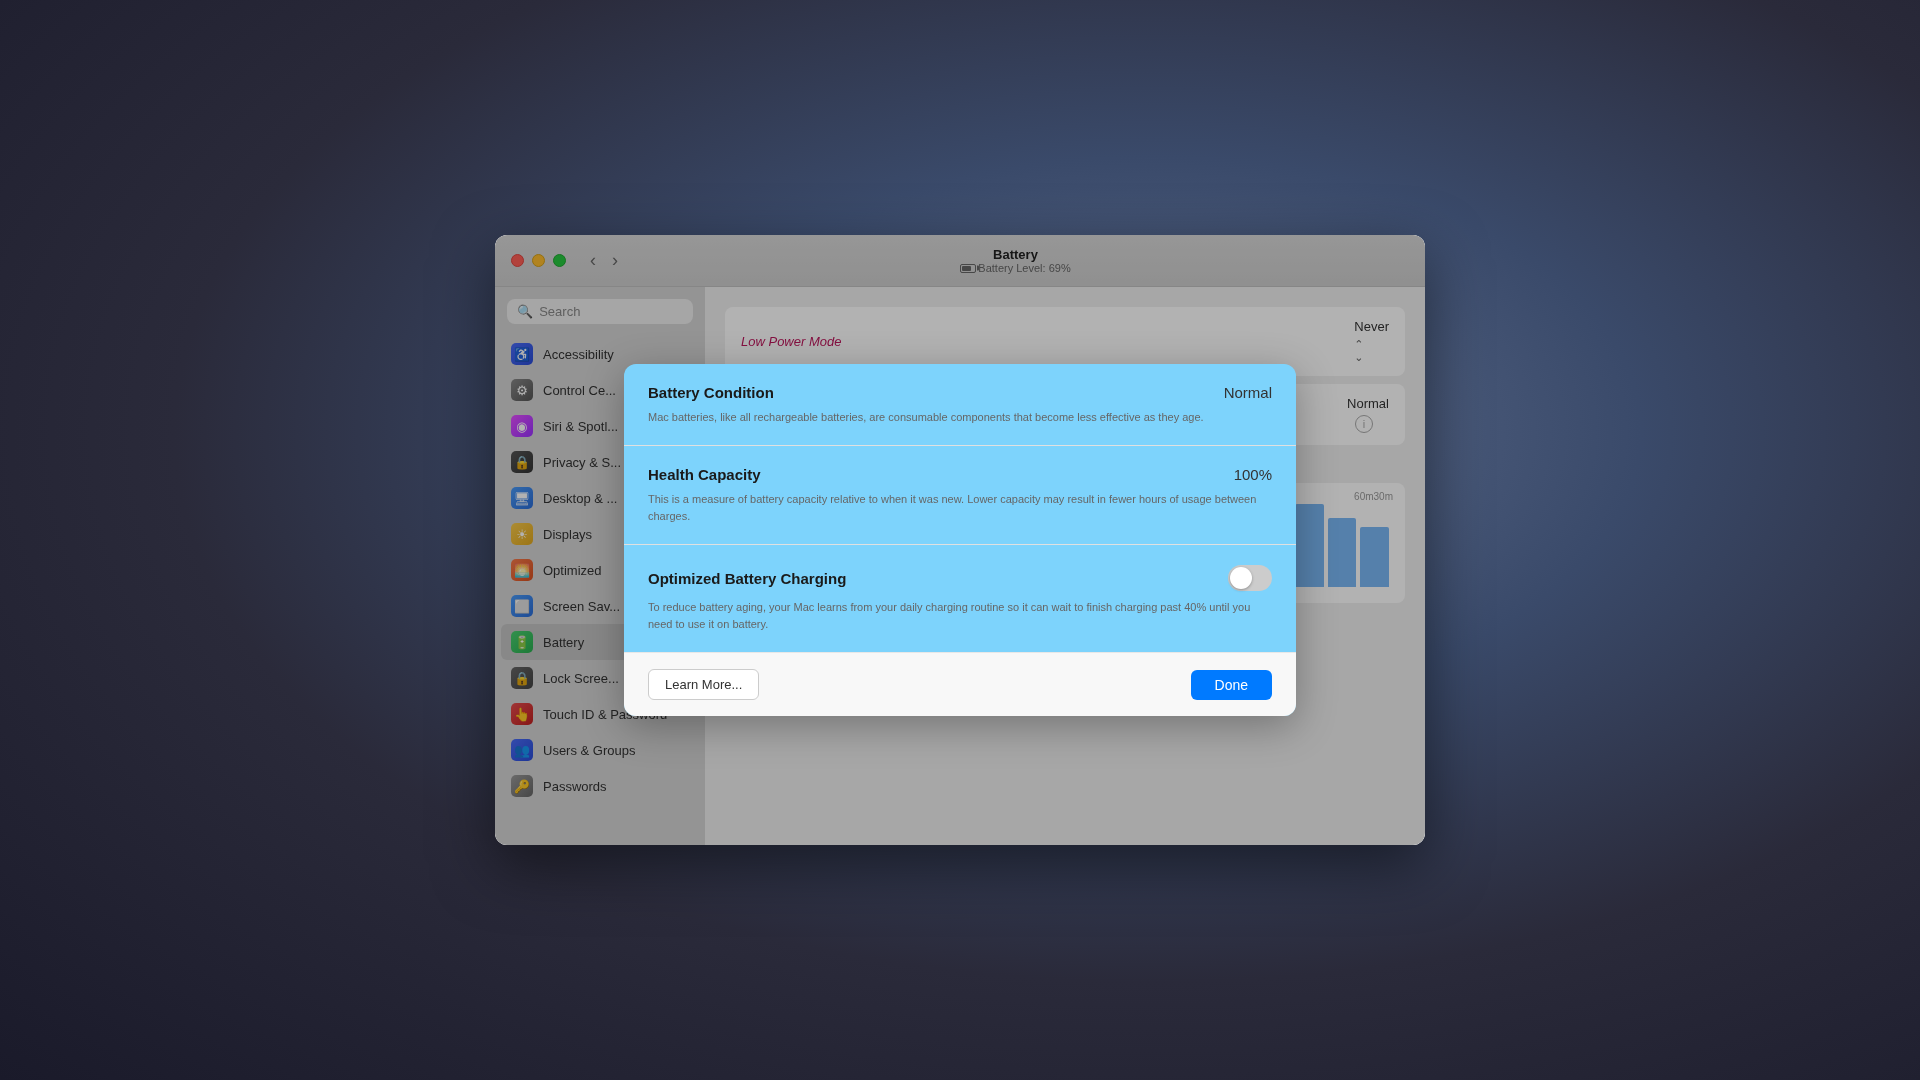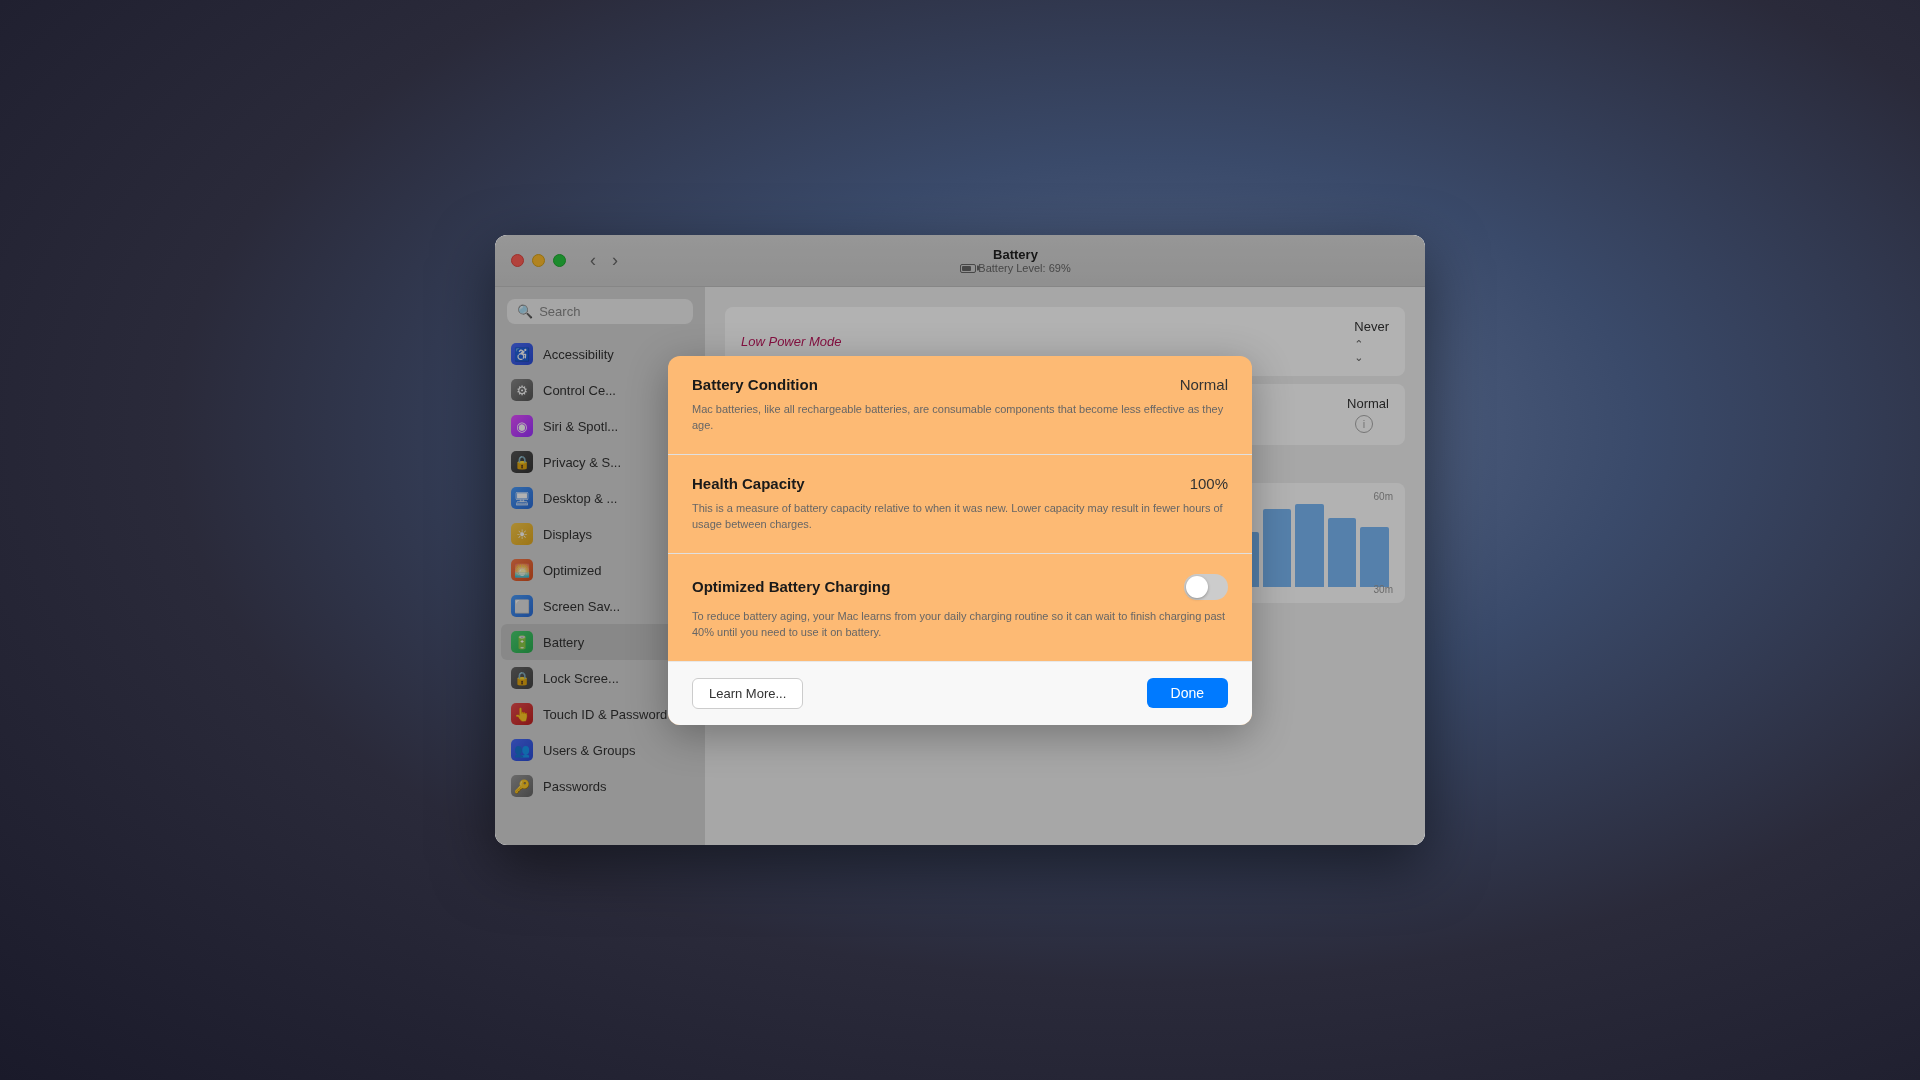--- a/index.html
+++ b/index.html
@@ -274,21 +274,21 @@
       position: relative;
       display: flex;
       align-items: flex-end;
     }
 
     .chart-labels-y {
       position: absolute;
       right: 12px;
       top: 8px;
       display: flex;
-      flex-direction: column;
+      flex-direction: row;
       justify-content: space-between;
       height: calc(100% - 16px);
       font-size: 10px;
       color: #999;
       text-align: right;
     }
 
     .chart-bars {
       display: flex;
       align-items: flex-end;
@@ -314,23 +314,23 @@
       bottom: 0;
       background: rgba(0,0,0,0.3);
       display: flex;
       align-items: center;
       justify-content: center;
       border-radius: 12px;
       z-index: 10;
     }
 
     .modal {
-      background: #fdba74;
+      background: #7dd3fc;
       border-radius: 12px;
-      width: 584px;
+      width: 672px;
       box-shadow: 0 10px 40px rgba(0,0,0,0.3);
       overflow: hidden;
     }
 
     .modal-body {
       padding: 0;
     }
 
     .modal-section {
       padding: 20px 24px;

